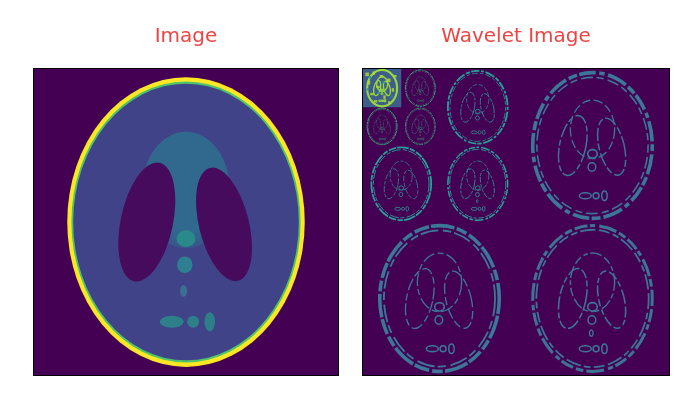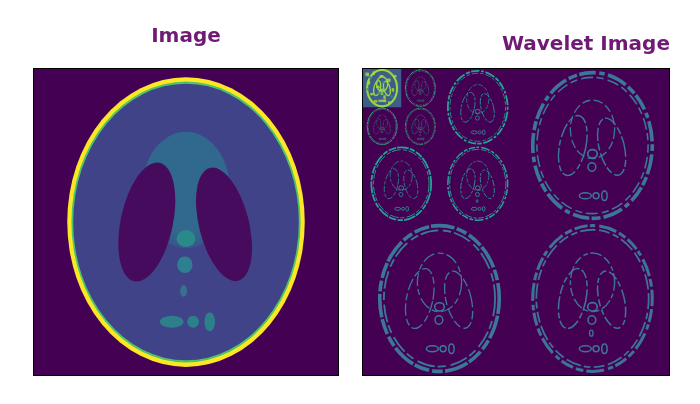--- a/index.html
+++ b/index.html
@@ -22,43 +22,43 @@
     background: #ffffff;
   }
   .panel {
     position: absolute;
   }
   .panel-title {
     position: absolute;
     width: 100%;
     text-align: center;
     font-size: 20px;
-    font-weight: bold;
-    color: #701a75;
+    font-weight: normal;
+    color: #ef4444;
     letter-spacing: 0px;
     line-height: 22px;
     white-space: nowrap;
   }
   .axes {
     position: absolute;
     border: 1.2px solid #000000;
     box-sizing: content-box;
     overflow: hidden;
     background: #440154;
   }
   .axes svg {
     display: block;
   }
   
   #panel-image { left: 33px; top: 24px; width: 306px; }
   #panel-image .panel-title { top: 0px; }
   #panel-image .axes { left: 0px; top: 44px; width: 304px; height: 306px; }
   
   #panel-wavelet { left: 362px; top: 24px; width: 308px; }
-  #panel-wavelet .panel-title { top: 8px; text-align: right; }
+  #panel-wavelet .panel-title { top: 0px; }
   #panel-wavelet .axes { left: 0px; top: 44px; width: 306px; height: 306px; }
 </style>
 </head>
 <body>
 
 <div class="figure">
 
   <div class="panel" id="panel-image">
     <div class="panel-title">Image</div>
 

